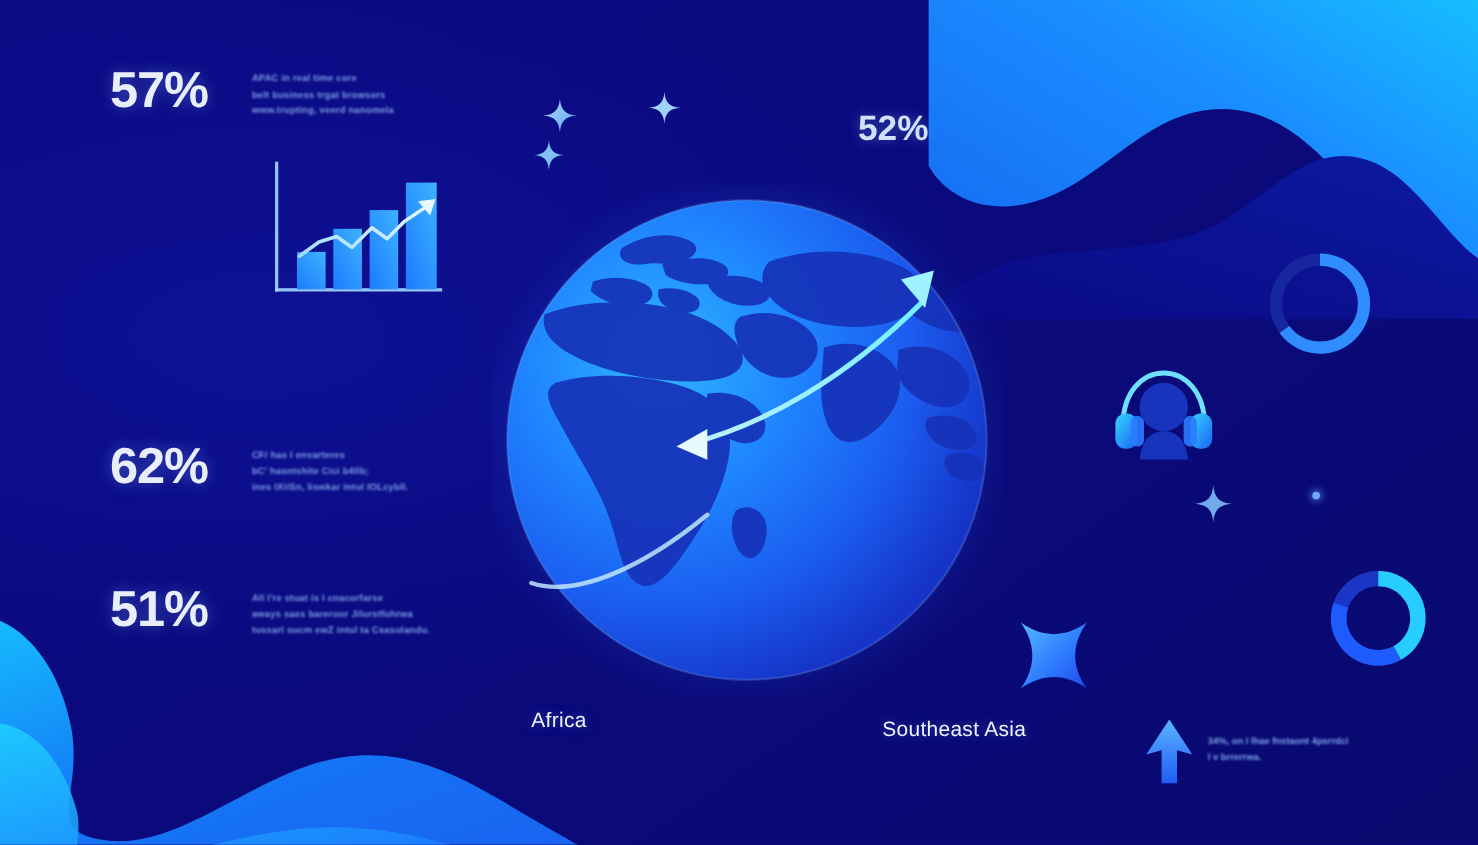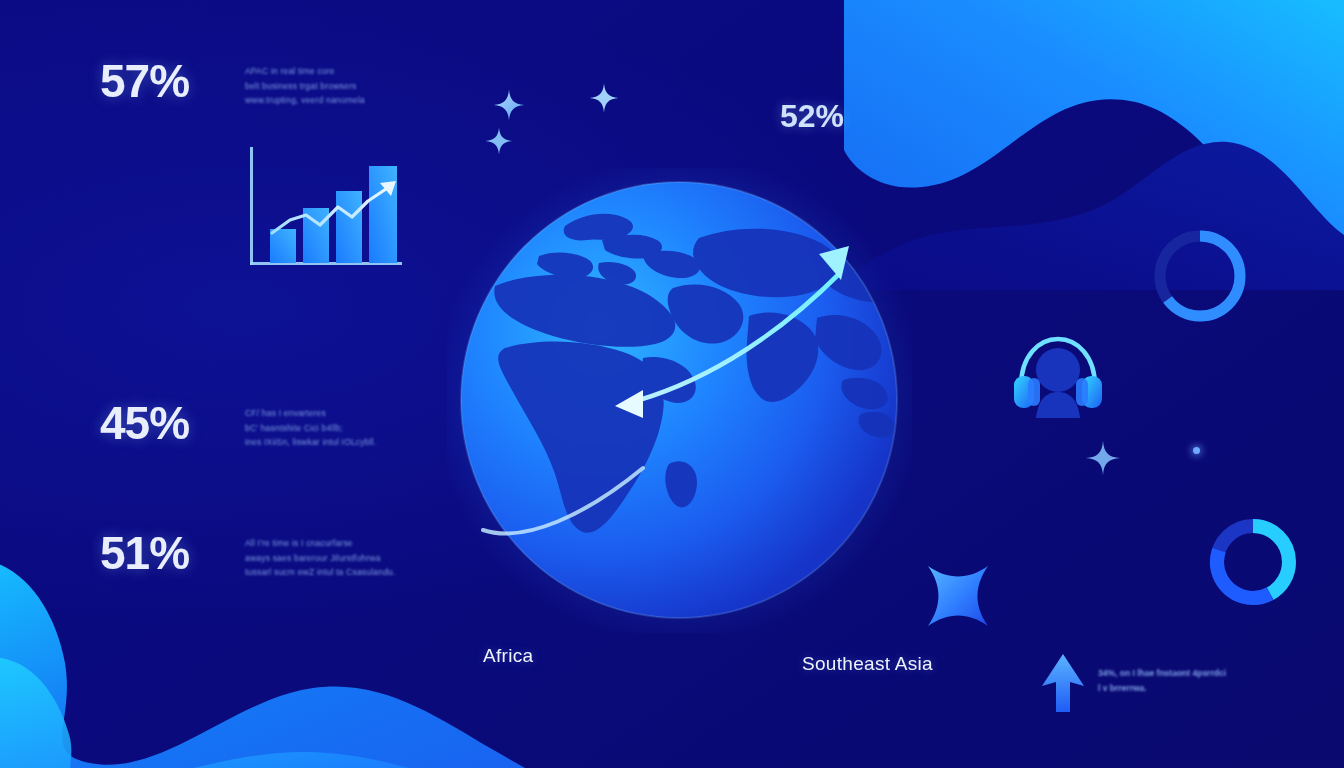--- a/index.html
+++ b/index.html
@@ -31,23 +31,24 @@
   .stat-pct {
     font-size:46px;
     font-weight:bold;
     color:#e8eefc;
     letter-spacing:-1px;
     line-height:1;
     text-shadow:0 0 14px rgba(150,200,255,.35);
     width:120px;
   }
   .stat-text {
-    margin-left:25px;
+    margin-left:9px;
     margin-top:6px;
     max-width:160px;
+    font-weight:bold;
   }
   .stat-text .ln {
     display:block;
     font-size:8.5px;
     line-height:1.72;
     color:#7d9be0;
     filter:blur(0.85px);
     letter-spacing:.2px;
     white-space:nowrap;
   }
@@ -180,32 +181,32 @@
     <div class="stat-pct">57%</div>
     <div class="stat-text">
       <span class="ln">APAC in real time core</span>
       <span class="ln">belt business trgat browsers</span>
       <span class="ln">www.trupting, veerd nanomela</span>
     </div>
   </div>
 
 
   <div class="stat" id="stat-45">
-    <div class="stat-pct">45%</div>
+    <div class="stat-pct">62%</div>
     <div class="stat-text">
       <span class="ln">CF/ has I envarteres</span>
       <span class="ln">bC' hasntshite Cici b4llb;</span>
       <span class="ln">ines IXiiSn, liswkar intul IOLcybll.</span>
     </div>
   </div>
 
   <div class="stat" id="stat-51">
     <div class="stat-pct">51%</div>
     <div class="stat-text">
-      <span class="ln">All I're time is I cnacurfarse</span>
+      <span class="ln">All I're stuat is I cnacurfarse</span>
       <span class="ln">aways saes barerour Jilurstfohrwa</span>
       <span class="ln">tussarl sucm ewZ intul ta Csasulandu.</span>
     </div>
   </div>
 
   <div id="stat-52">52%</div>
 
   <svg id="bar-chart-icon" viewBox="0 0 170 130">
     <defs>
       <linearGradient id="barG" x1="0" y1="1" x2="1" y2="0">

